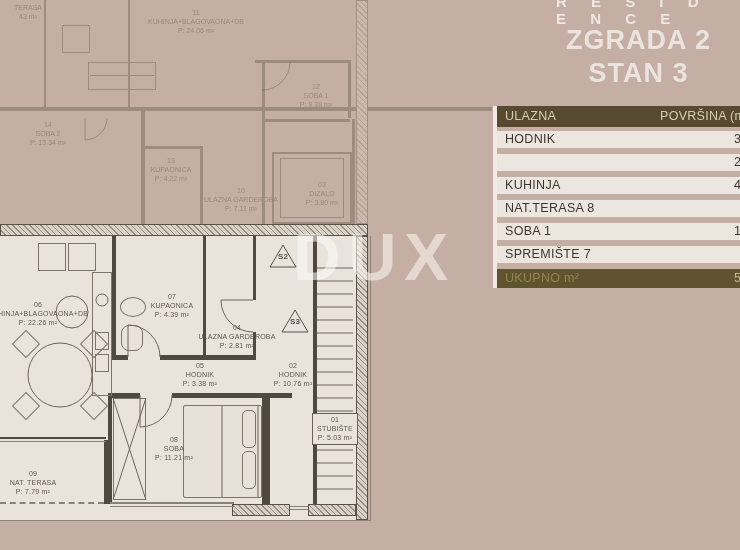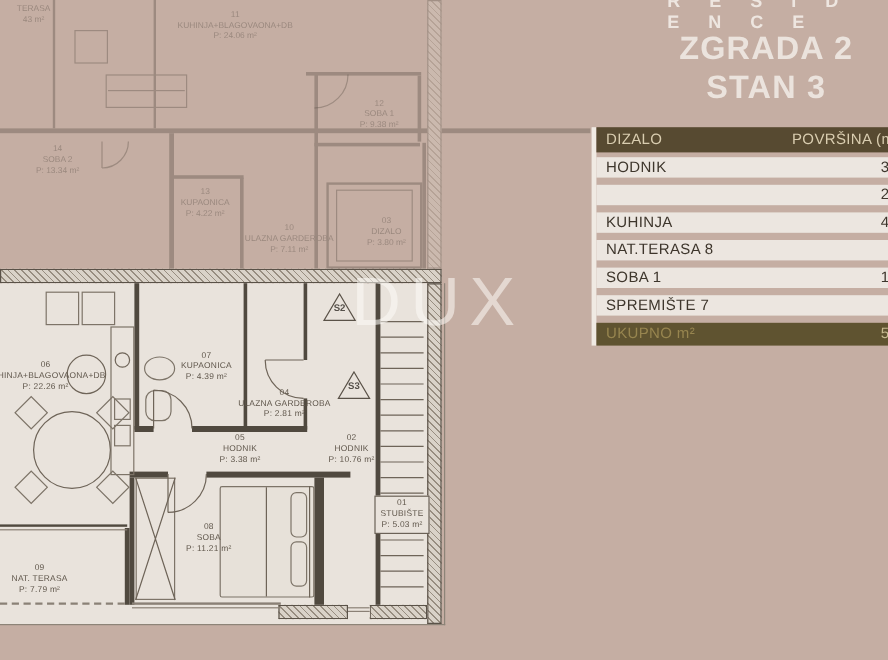--- a/index.html
+++ b/index.html
@@ -22,21 +22,21 @@
   .marker svg{position:absolute;left:0;top:0;}
   .marker span{position:absolute;left:0;right:0;top:9px;text-align:center;font-size:8px;color:#55504a;font-weight:bold;}
   .plan-faded{position:absolute;left:0;top:0;width:495px;height:236px;opacity:.32;}
   .fw{position:absolute;background:#4a4238;}
   .fbox{position:absolute;border:2px solid #4a4238;box-sizing:border-box;}
   .fbox2{position:absolute;border:1px solid #4a4238;box-sizing:border-box;}
   .flabel{position:absolute;white-space:pre-line;text-align:center;font-size:7px;line-height:1.3;color:#3e372f;}
   
   .residence{position:absolute;left:556px;top:-7px;font-size:15px;font-weight:bold;
      letter-spacing:10px;color:rgba(244,240,235,.85);}
-  .dux{position:absolute;left:293px;top:224px;font-size:57px;font-weight:400;letter-spacing:8px;
+  .dux{position:absolute;left:293px;top:224px;font-size:66px;font-weight:700;letter-spacing:8px;
      line-height:1;color:rgba(253,251,248,.55);}
   .dux-sub{position:absolute;left:311px;top:292px;font-size:13px;font-weight:bold;letter-spacing:6.5px;
      color:rgba(253,251,248,.42);}
   .title{position:absolute;left:497px;top:24px;width:283px;text-align:center;
      font-size:27px;font-weight:bold;letter-spacing:1px;line-height:33px;color:rgba(240,235,229,.88);}
   
   .area-table{position:absolute;left:493px;top:106px;width:287px;border-left:4px solid #f0eae3;
      font-size:12.5px;letter-spacing:.3px;}
   .t-header{position:relative;height:21px;line-height:21px;background:#574a31;color:#d9cdb0;
      padding-left:8px;margin-bottom:4px;}
@@ -199,21 +199,21 @@
   <div class="residence">R E S I D E N C E</div>
   <div class="dux">DUX</div>
 
   <div class="title">
     <div>ZGRADA 2</div>
     <div>STAN 3</div>
   </div>
 
   <div class="area-table">
     <div class="t-header">
-      <span>DIZALO</span>
+      <span>ULAZNA</span>
       <span class="t-val">POVRŠINA (m²)</span>
     </div>
     <div class="t-row">
       <span>HODNIK</span>
       <span class="t-val">3</span>
     </div>
     <div class="t-row">
       <span class="t-val">22</span>
     </div>
     <div class="t-row">

